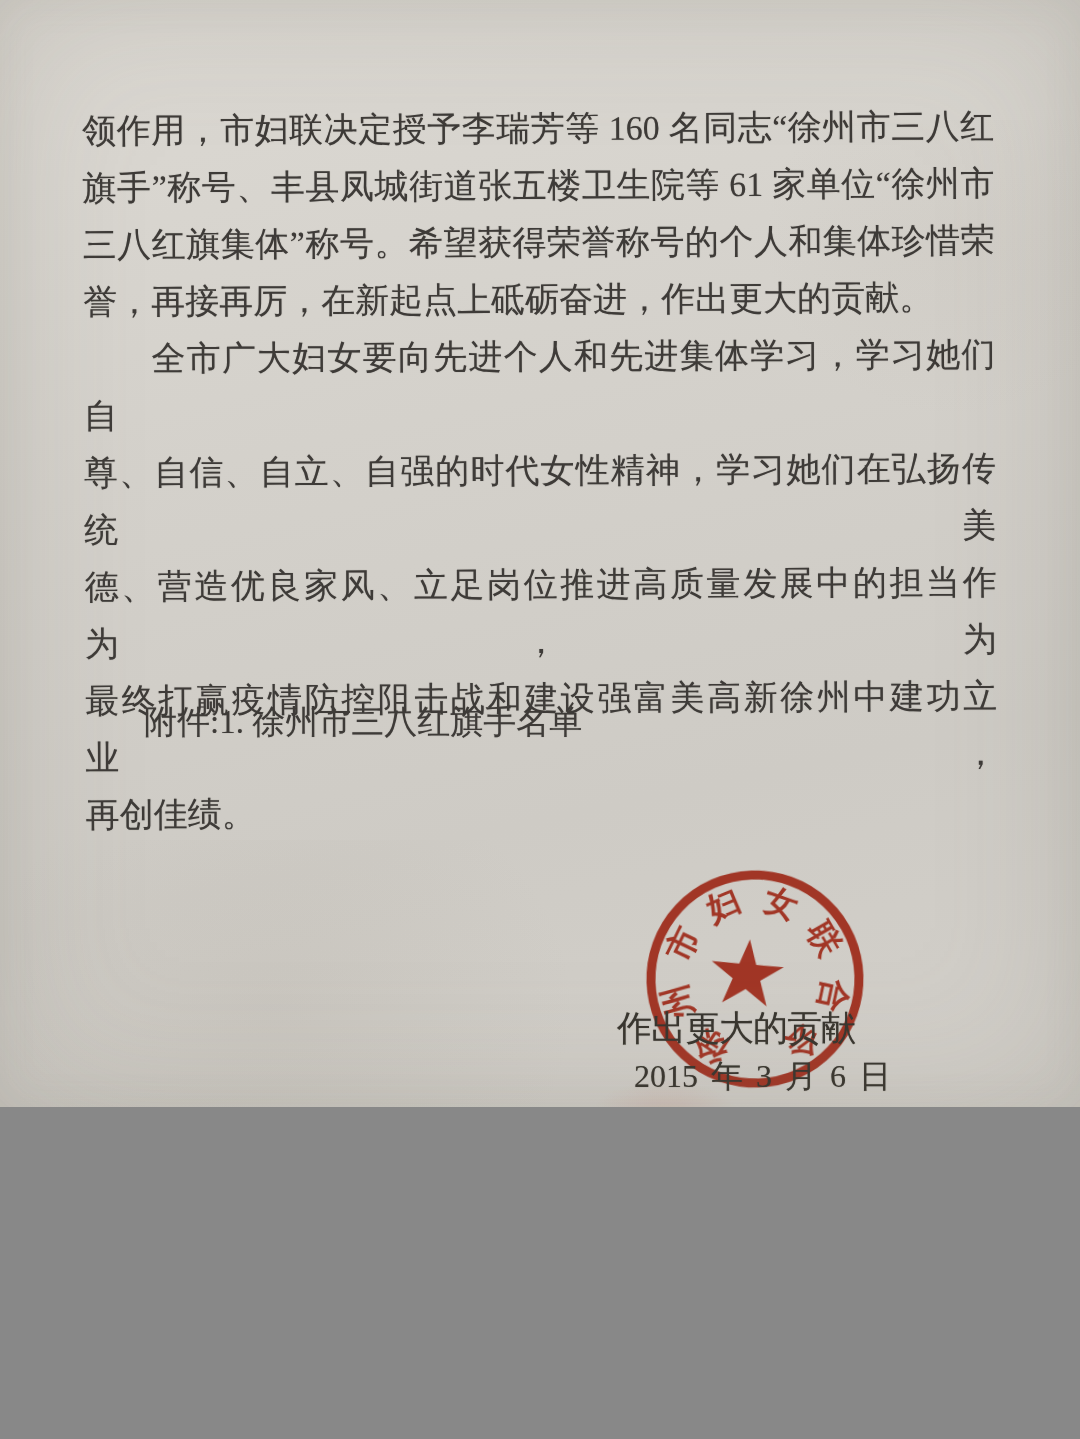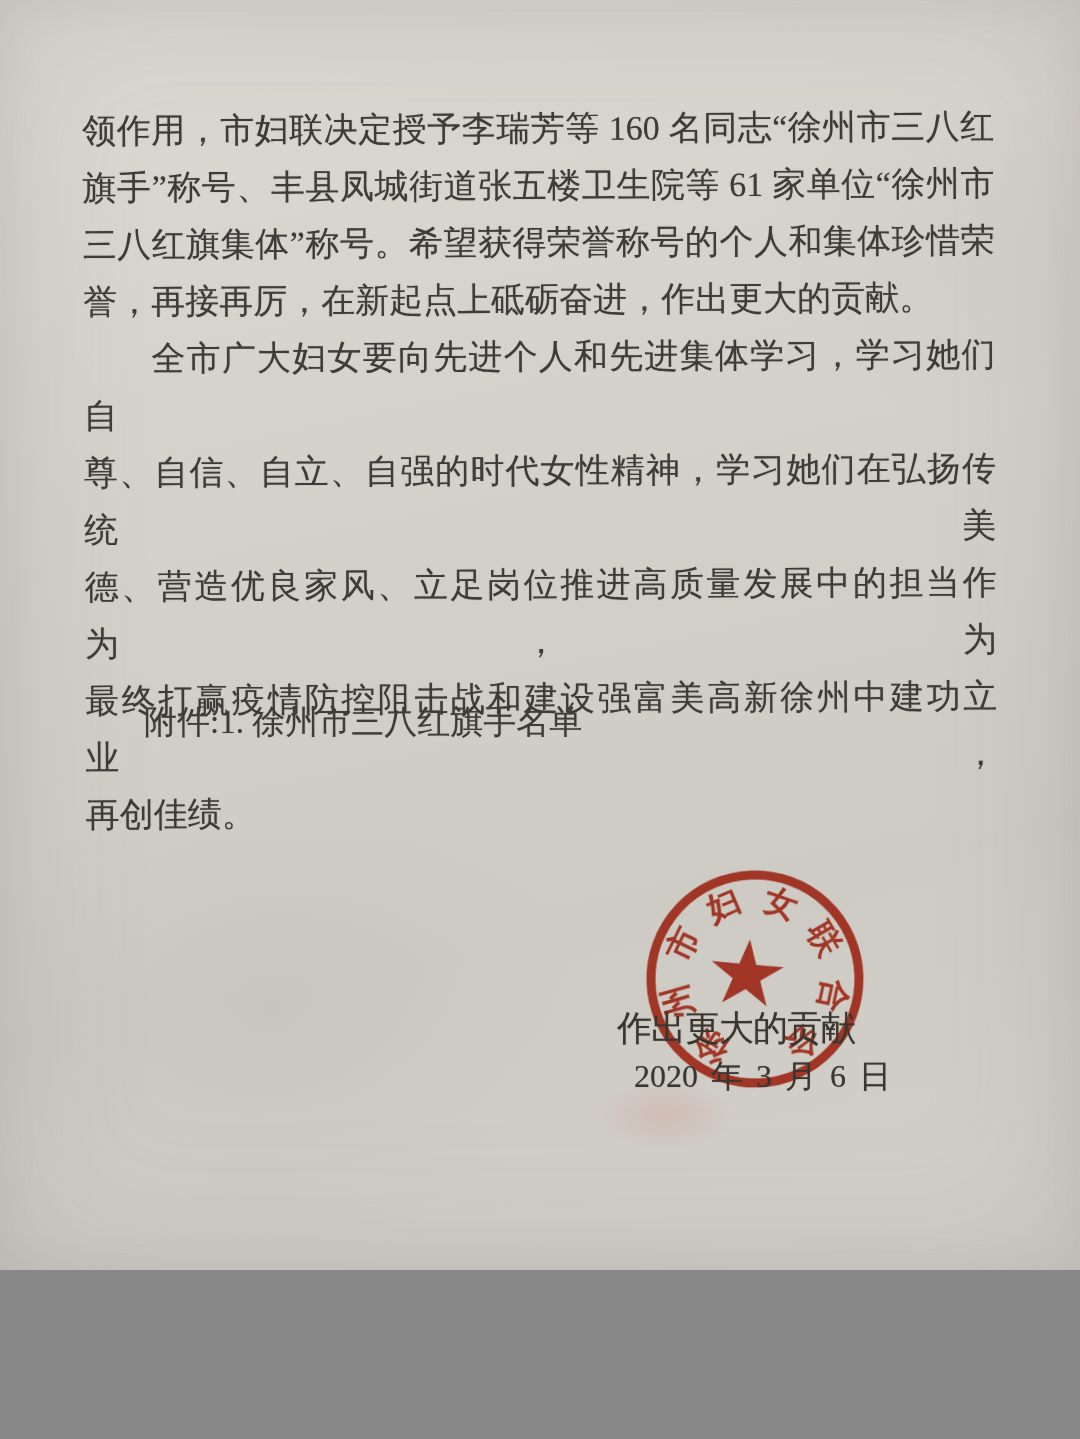--- a/index.html
+++ b/index.html
@@ -1,18 +1,18 @@
 <!DOCTYPE html>
 <html><head>
 <meta charset="utf-8">
 <style>
   html,body{margin:0;padding:0;background:#888;}
   .page{
     position:relative;
-    width:1080px;height:1270px;
+    width:1080px;height:1107px;
     margin:0 auto;
     overflow:hidden;
     background:linear-gradient(168deg,#dcd9d3 0%,#d4d1cb 38%,#cecbc5 70%,#d3d0ca 100%);
     font-family:"Liberation Serif","DejaVu Serif",serif;
   }
   .page::after{
     content:"";position:absolute;inset:0;pointer-events:none;
     box-shadow:inset 0 0 150px rgba(112,106,96,.20), inset 0 0 40px rgba(120,114,104,.08);
   }
   .stain{position:absolute;pointer-events:none;}
@@ -98,17 +98,17 @@
       <text x="114" y="44" transform="rotate(-62 114 113)" fill="#c23420">市</text>
       <text x="114" y="44" transform="rotate(-21 114 113)" fill="#c23420">妇</text>
       <text x="114" y="44" transform="rotate(21 114 113)" fill="#c23420">女</text>
       <text x="114" y="44" transform="rotate(62 114 113)" fill="#c23420">联</text>
       <text x="114" y="44" transform="rotate(104 114 113)" fill="#c23420">合</text>
       <text x="114" y="44" transform="rotate(145 114 113)" fill="#c23420">会</text>
     </g>
   </svg>
 
   <div class="sig-org">作出更大的贡献</div>
-  <div class="sig-date">2020 年 3 月 6 日</div>
+  <div class="sig-date">2015 年 3 月 6 日</div>
 
   <div class="page-num">— 2 —</div>
 
 </div>
 
 </body></html>

